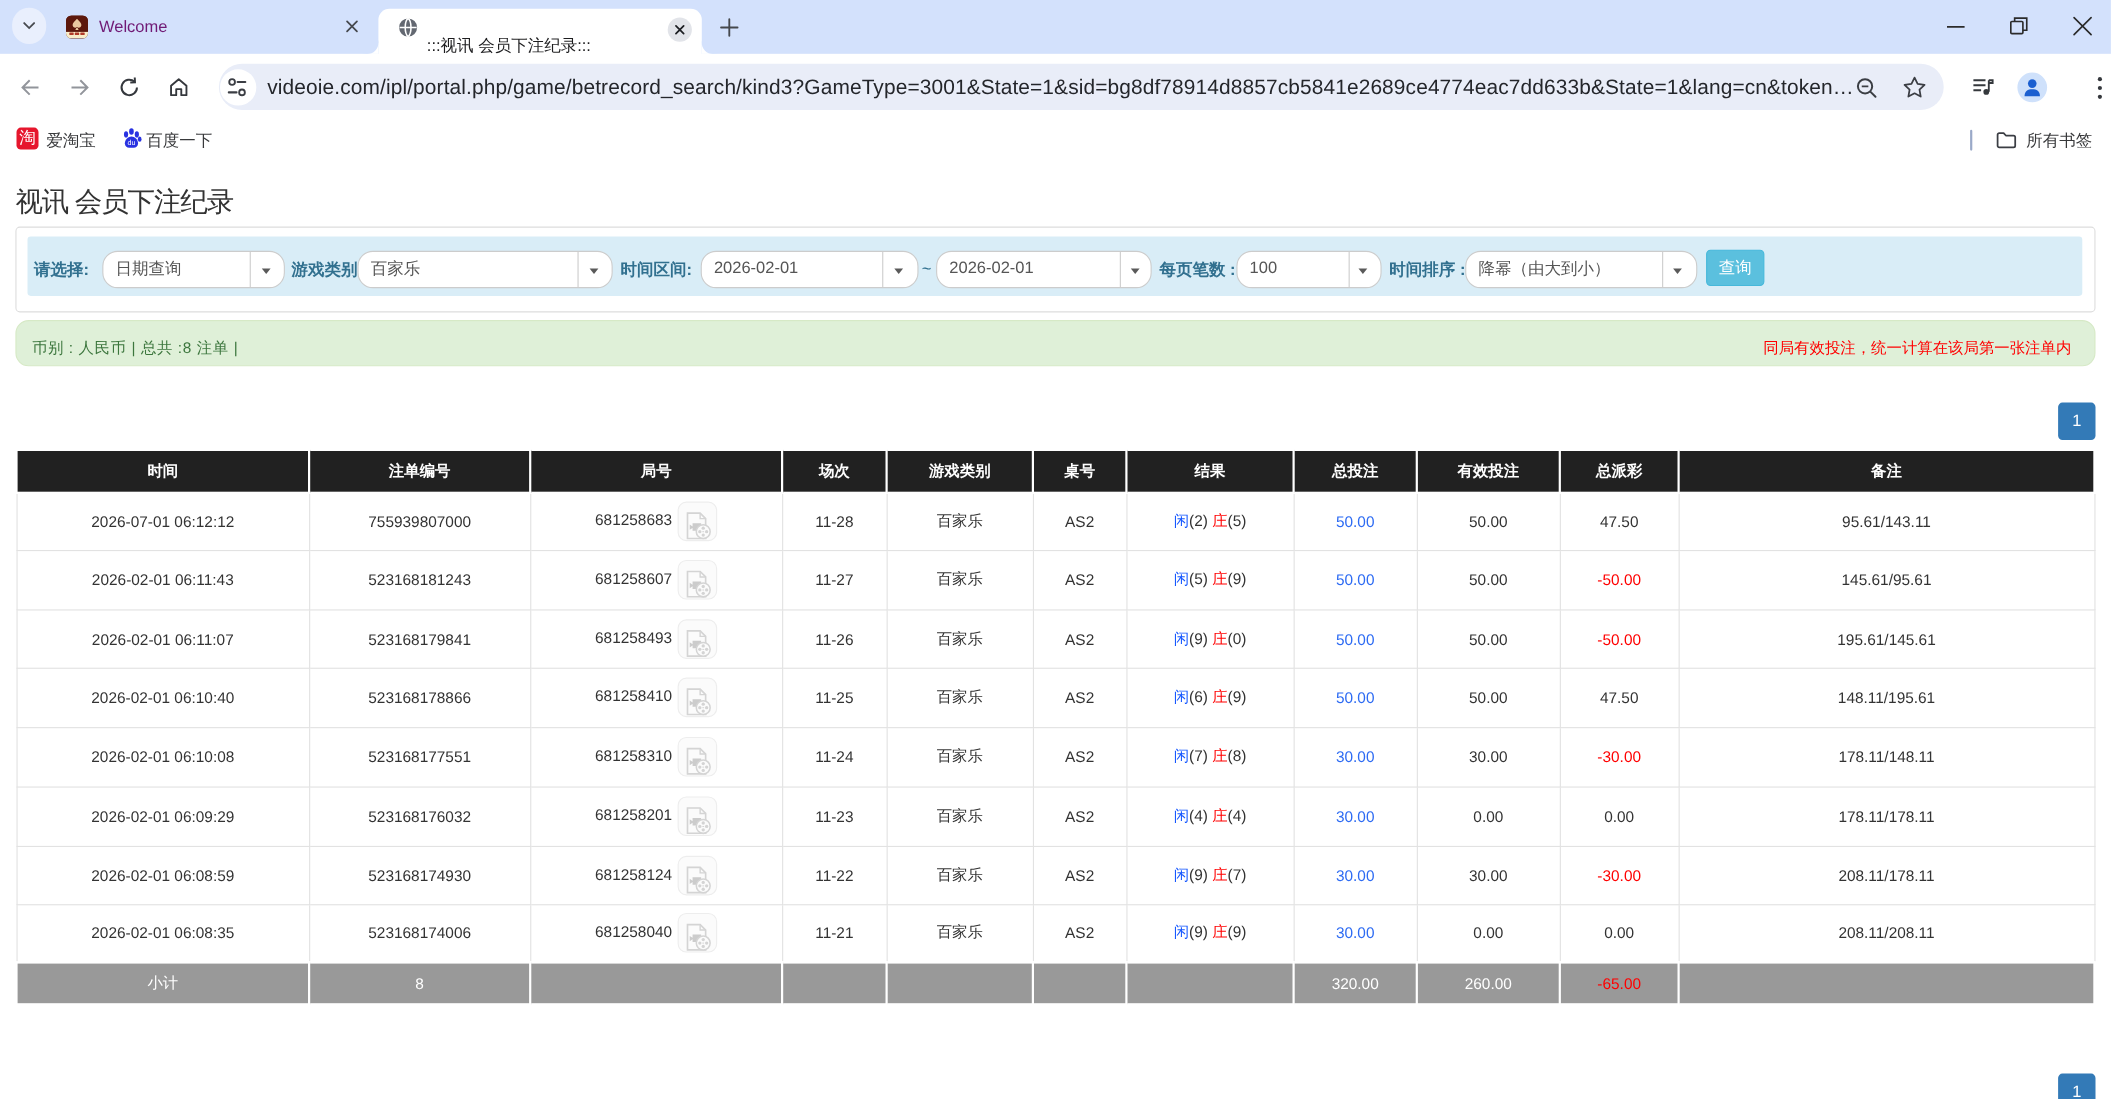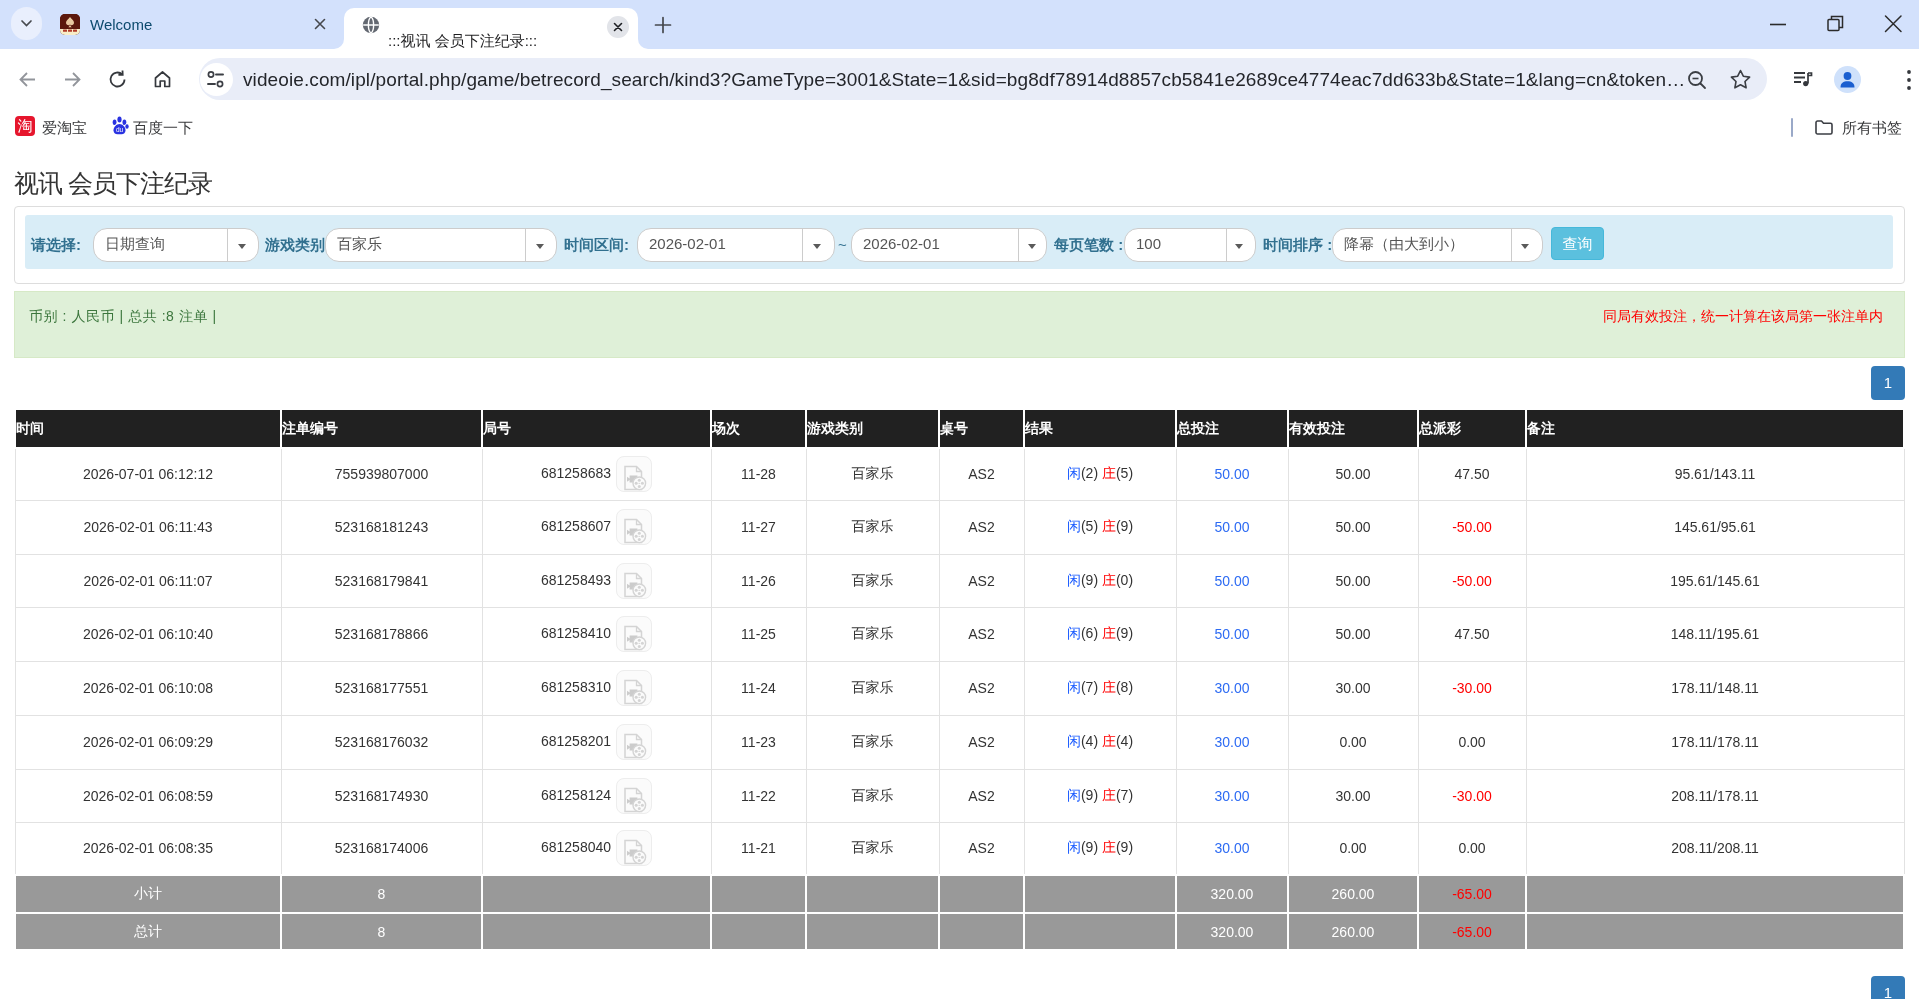--- a/index.html
+++ b/index.html
@@ -3,21 +3,21 @@
 <meta charset="utf-8">
 <style>
 *{margin:0;padding:0;box-sizing:border-box}
 html,body{width:1919px;height:999px;overflow:hidden;background:#fff;
   font-family:"Liberation Sans",sans-serif;}
 .abs{position:absolute}
 
 #tabstrip{position:absolute;left:0;top:0;width:1919px;height:49px;background:#d3e1fc}
 #tabsearch{position:absolute;left:11px;top:7px;width:31px;height:33px;border-radius:16px;background:#e9effd}
 #wfav{position:absolute;left:60px;top:14px;width:20px;height:21px;border-radius:5px;overflow:hidden;background:#5c180c}
-#tabtitle1{position:absolute;left:90px;top:16px;font-size:15px;color:#0c4a6e}
+#tabtitle1{position:absolute;left:90px;top:16px;font-size:15px;color:#701a75}
 #activetab{position:absolute;left:344px;top:8px;width:294px;height:41px;background:#fff;border-radius:10px 10px 0 0}
 #activetab .ft{position:absolute;bottom:0;width:10px;height:10px;background:#fff}
 #activetab .ftl{left:-10px}
 #activetab .ftr{right:-10px}
 #activetab .ftc{position:absolute;bottom:0;width:20px;height:20px;border-radius:50%;background:#d3e1fc}
 #activetab .ftcl{left:-20px}
 #activetab .ftcr{right:-20px}
 #tabtitle2{position:absolute;left:44px;top:24px;font-size:15px;color:#1d1d1f;white-space:nowrap}
 #close2{position:absolute;left:263px;top:8px;width:22px;height:22px;background:#e2e4e9;border-radius:50%}
 #toolbar{position:absolute;left:0;top:49px;width:1919px;height:57px;background:#fff}
@@ -32,27 +32,27 @@
 
 #pagetitle{position:absolute;left:14px;top:167px;font-size:25px;letter-spacing:-1px;color:#333}
 #panel{position:absolute;left:14px;top:206px;width:1891px;height:78px;border:1px solid #ddd;border-radius:4px;background:#fff}
 #bluebar{position:absolute;left:25px;top:215px;width:1868px;height:54px;background:#d9edf7;border-radius:3px}
 .flabel{position:absolute;top:236px;font-size:15px;font-weight:bold;color:#31708f;white-space:nowrap}
 .sel{position:absolute;top:228px;height:34px;background:#fff;border:1px solid #ccc;border-radius:14px}
 .sel .txt{position:absolute;left:11px;top:6px;font-size:15px;color:#555;white-space:nowrap}
 .sel .dv{position:absolute;top:0;width:1px;height:32px;background:#ccc}
 .sel .ar{position:absolute;width:0;height:0;border-left:4px solid transparent;border-right:4px solid transparent;border-top:5px solid #5a5a5a;top:15px}
 #qbtn{position:absolute;left:1551px;top:227px;width:53px;height:33px;background:#5bc0de;border:1px solid #46b8da;border-radius:4px;color:#fff;font-size:15px;text-align:center;line-height:31px}
-#greenbar{position:absolute;left:14px;top:291px;width:1891px;height:67px;background:#dff0d8;border:1px solid #d6e9c6;border-radius:0}
+#greenbar{position:absolute;left:14px;top:291px;width:1891px;height:42px;background:#dff0d8;border:1px solid #d6e9c6;border-radius:12px}
 #gleft{position:absolute;left:14px;top:16px;font-size:14px;color:#3c763d;letter-spacing:0.55px}
 #gright{position:absolute;right:21px;top:16px;font-size:14px;color:#f00}
 .pag{position:absolute;width:34px;height:34px;background:#337ab7;border-radius:4px;color:#fff;font-size:15px;text-align:center;line-height:34px}
 
 #tbl{position:absolute;left:14px;top:408px;width:1891px;border-collapse:collapse;table-layout:fixed}
-#tbl th{background:#212121;color:#fff;font-size:14px;font-weight:bold;border:2px solid #fff;height:39px;text-align:left;padding:0}
+#tbl th{background:#212121;color:#fff;font-size:14px;font-weight:bold;border:2px solid #fff;height:39px;text-align:center;padding:0}
 #tbl td{border:1px solid #e2e2e2;font-size:14px;color:#333;text-align:center;padding:0}
 #tbl tr.sum td{background:#999;color:#fff;border:2px solid #fff}
 #tbl td.bl{color:#2d6bf3}
 #tbl td.rd{color:#f00}
 #tbl tr.sum td.rd{color:#f00}
 .xian{color:#1557ff}
 .zhuang{color:#f00}
 .vbtn{display:inline-block;vertical-align:middle;width:36px;height:36px;background:#fbfbfb;border:1px solid #ededed;border-radius:8px;margin-left:5px}
 </style>
 </head>
@@ -434,27 +434,14 @@
         <td></td>
         <td></td>
         <td></td>
         <td></td>
         <td></td>
         <td>320.00</td>
         <td>260.00</td>
         <td class="rd">-65.00</td>
         <td></td>
       </tr>
-<tr class="sum" style="height:37px">
-        <td>总计</td>
-        <td>8</td>
-        <td></td>
-        <td></td>
-        <td></td>
-        <td></td>
-        <td></td>
-        <td>320.00</td>
-        <td>260.00</td>
-        <td class="rd">-65.00</td>
-        <td></td>
-      </tr>
 </tbody>
   </table>
 
 </body></html>

